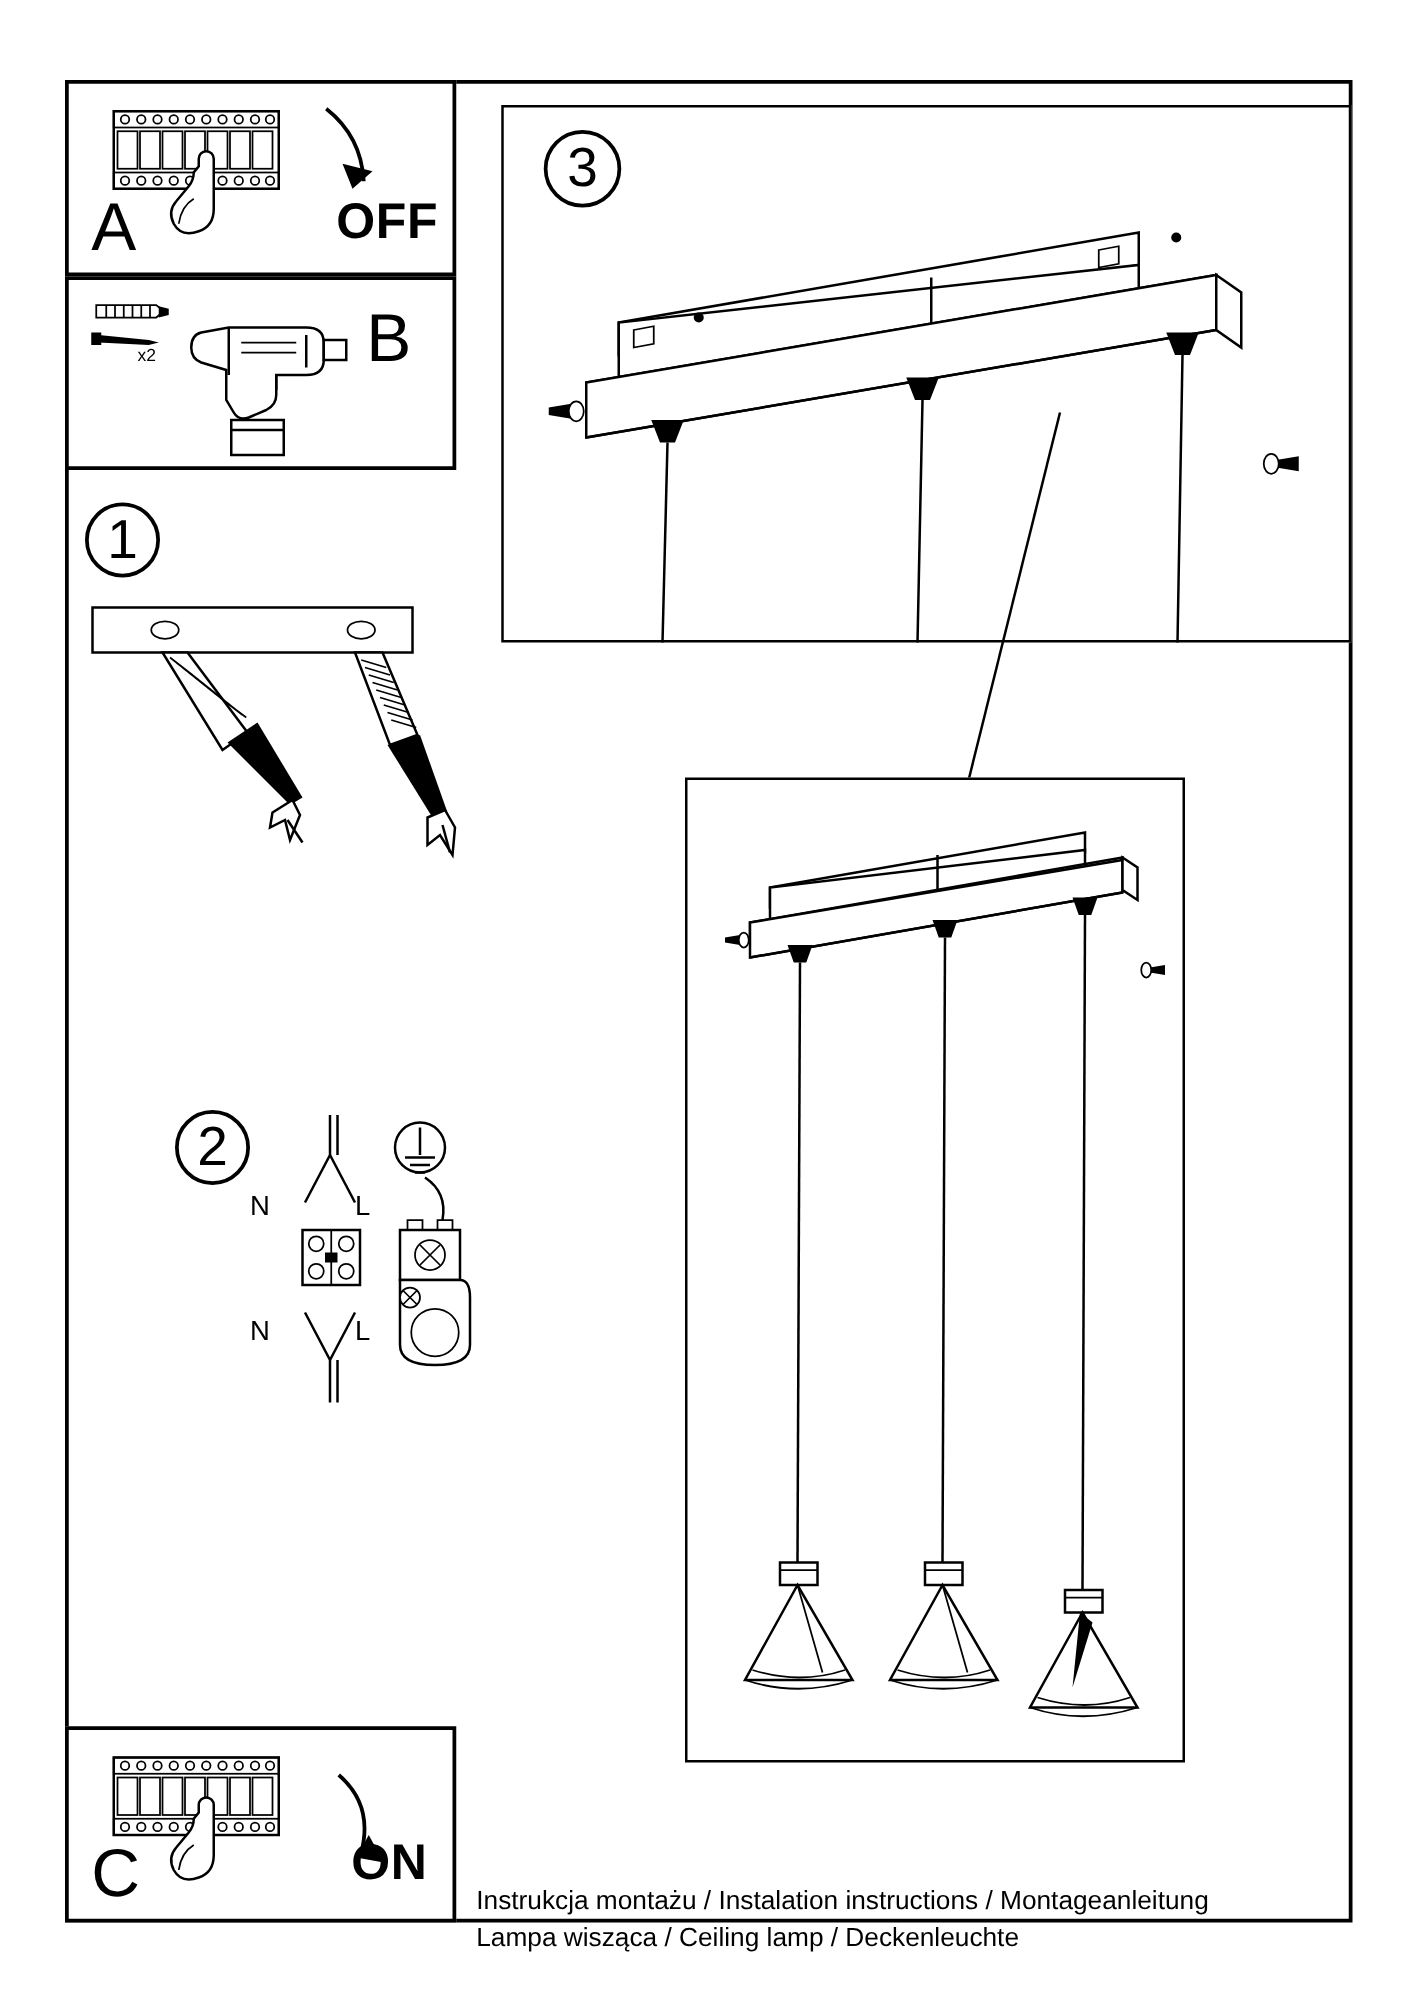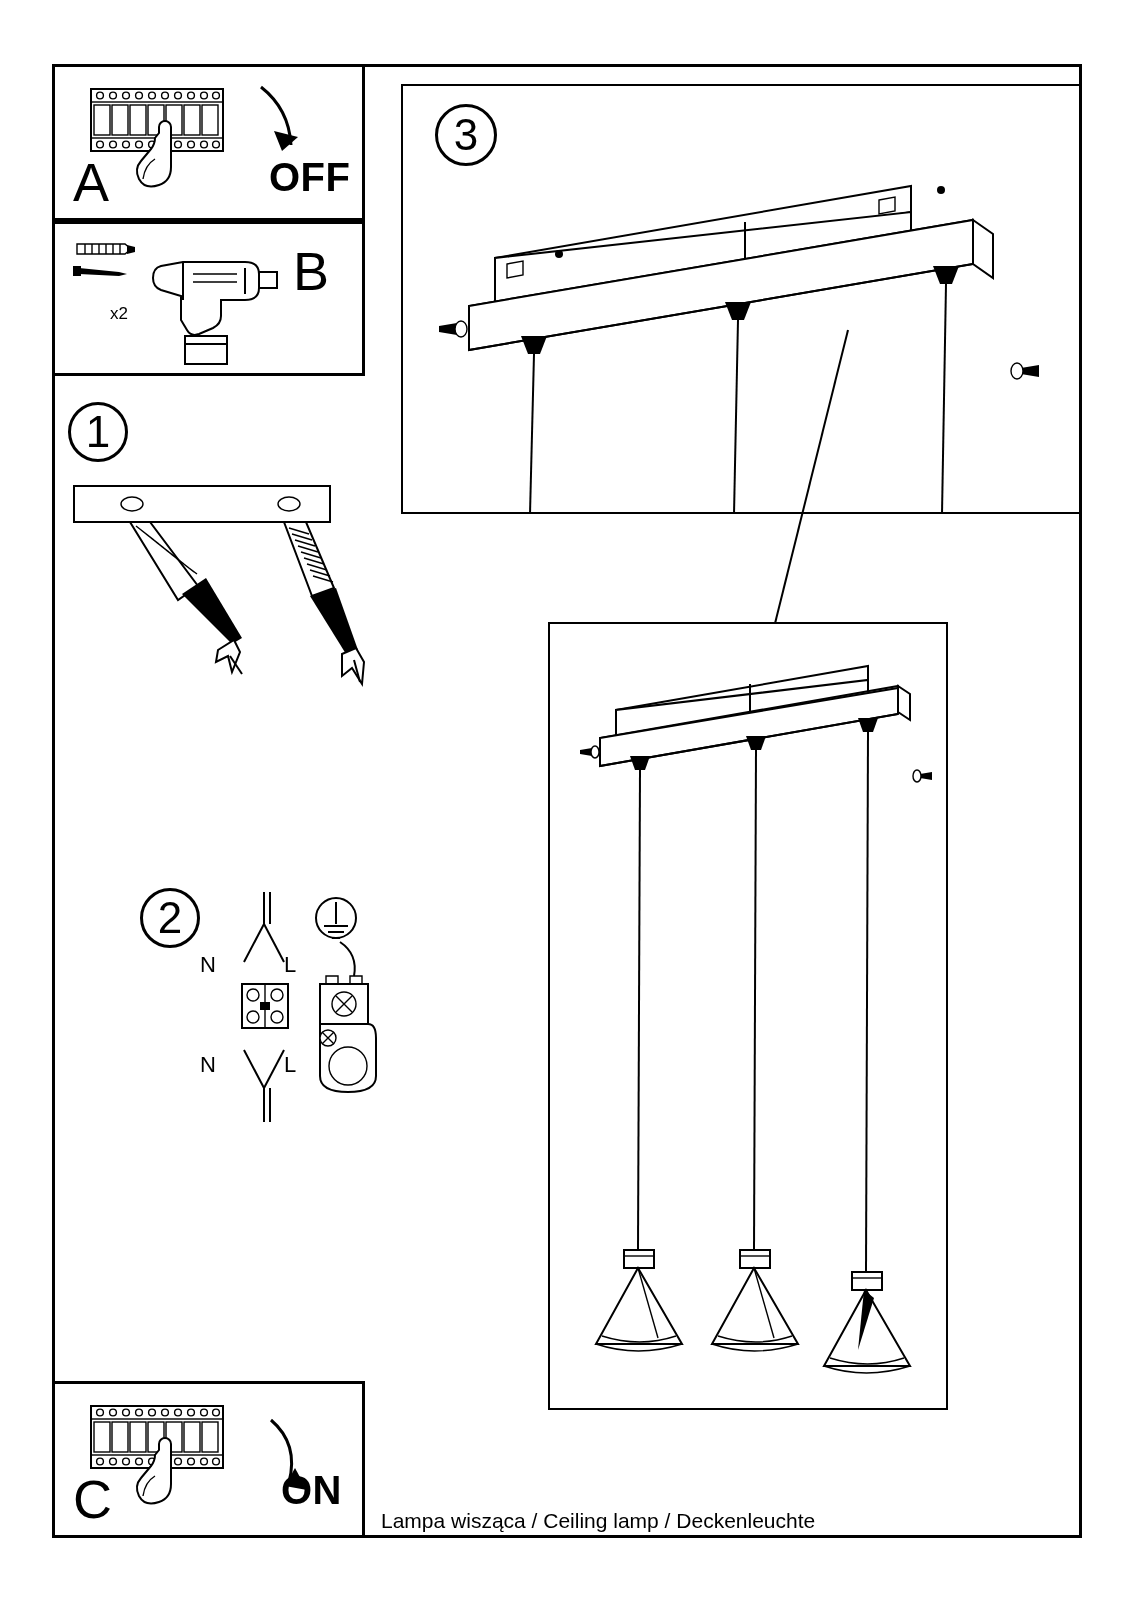--- a/index.html
+++ b/index.html
@@ -12,21 +12,21 @@
     position:absolute;
     border:3px solid #000;
     background:#fff;
   }
   .frame.thin { border-width:2px; }
 
   
   .lbl { position:absolute; font-weight:400; }
   .big-letter { font-size:54px; line-height:54px; font-family:"Liberation Sans", sans-serif; }
   .word { font-size:40px; line-height:40px; font-weight:700; letter-spacing:0.5px;margin-left:40px; }
-  .tiny { font-size:17px;margin-top:28px; }
+  .tiny { font-size:14px; }
   .mid { font-size:22px; }
 
   .circle-num {
     position:absolute;
     border:3px solid #000;
     border-radius:50%;
     display:flex; align-items:center; justify-content:center;
     font-size:44px;
     background:#fff;
   }
@@ -395,16 +395,17 @@
         <path class="st1" d="M294 634 l30 0"></path>
         <path class="fwhite" d="M308 646 l-42 76 l86 0 z"></path>
         <path class="st1" d="M266 722 q42 14 86 0"></path>
         <path class="st1" d="M272 714 q38 12 74 0"></path>
         <path class="fblack" d="M306 646 l-6 60 l16 -52 z"></path>
       </g>
     </svg>
   </div>
 
   <div id="footer-text">
+    <div>Instrukcja montażu / Instalation instructions / Montageanleitung</div>
     <div>Lampa wisząca / Ceiling lamp / Deckenleuchte</div>
   </div>
 
 </div>
 
 </body></html>

